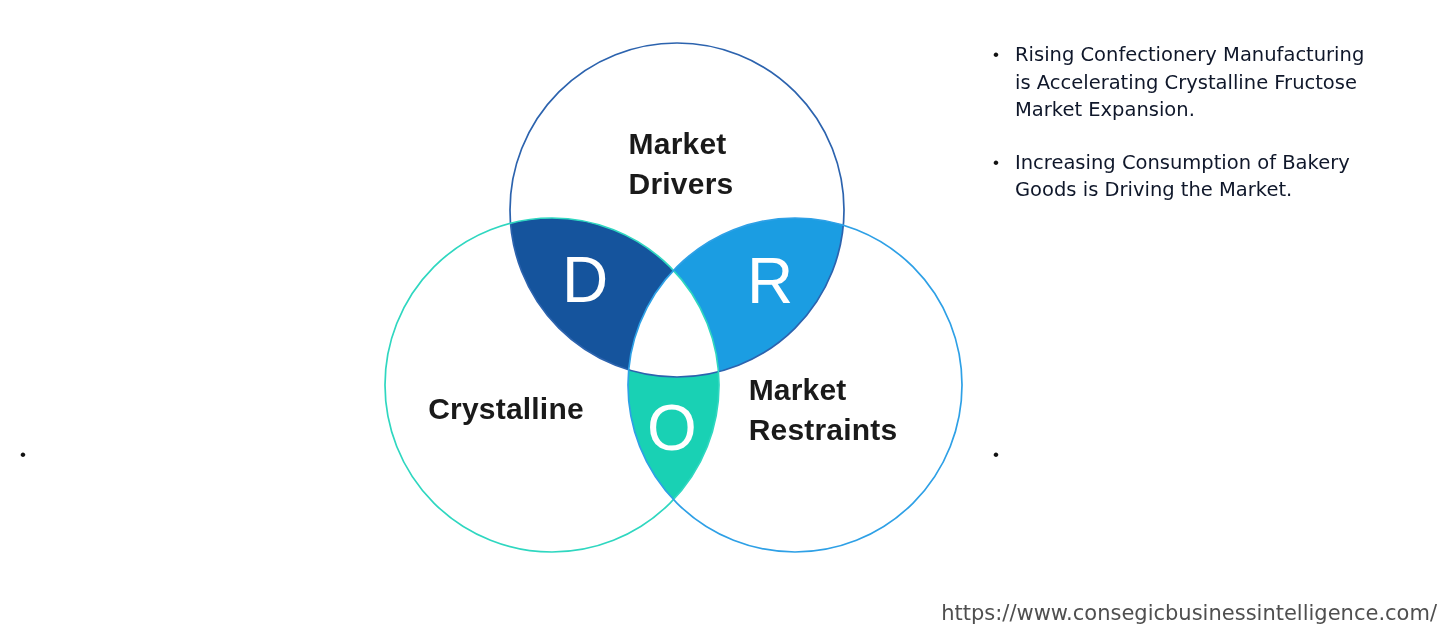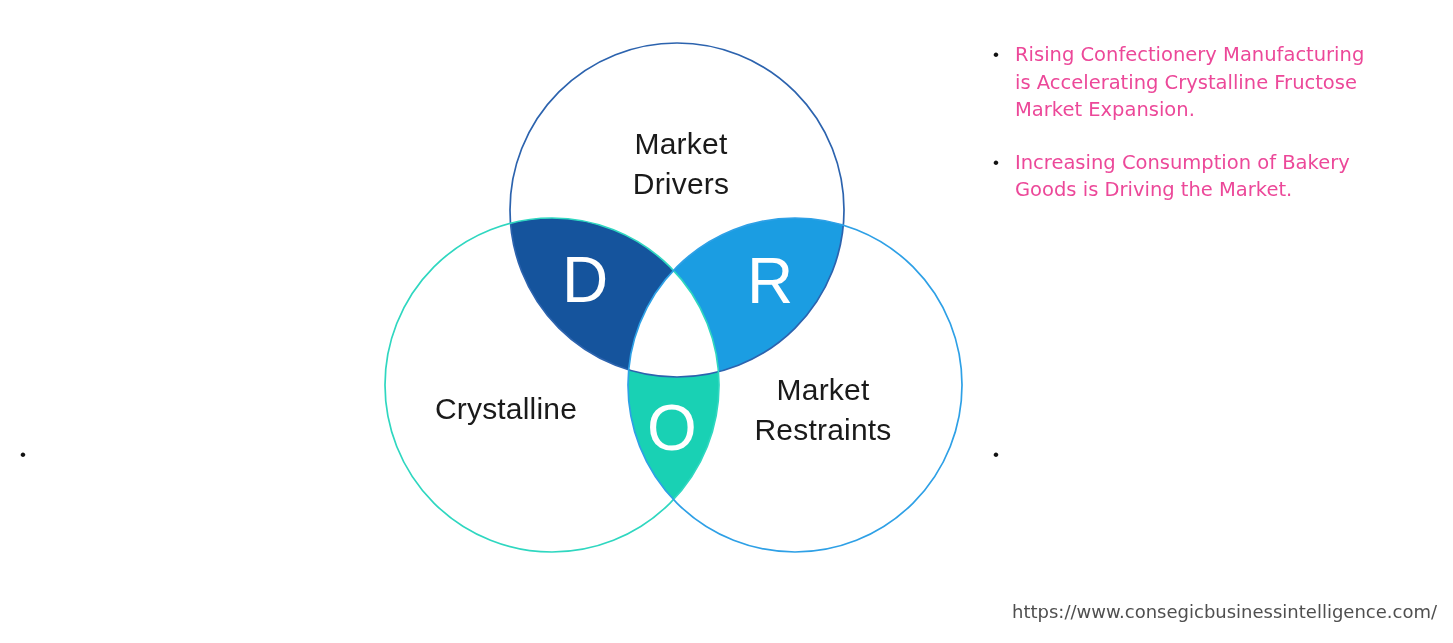--- a/index.html
+++ b/index.html
@@ -9,26 +9,27 @@
     background:#ffffff;
     overflow:hidden;
     font-family:"Liberation Sans", sans-serif;
   }
   .venn-svg{position:absolute;left:0;top:0;width:1453px;height:643px;}
 
   
   .vlabel{
     position:absolute;
     transform:translateX(-50%);
-    text-align:center;
+    text-align:left;
     font-size:30px;
     line-height:40px;
     color:#1a1a1a;
     white-space:pre-line;
     letter-spacing:0.2px;
+    font-weight:bold;
   }
   
   .vletter{
     position:absolute;
     transform:translate(-50%,-50%);
     color:#ffffff;
     font-size:64px;
     font-weight:400;
     line-height:1;
   }
@@ -42,30 +43,30 @@
     width:22px;
     font-size:17px;
     line-height:27.5px;
     color:#121212;
   }
   .bullet p{
     margin:0;
     font-family:"DejaVu Sans", sans-serif;
     font-size:19.5px;
     line-height:27.5px;
-    color:#ec4899;
+    color:#0f172a;
     white-space:pre-line;
   }
 
   .site-url{
     position:absolute;
     right:16px;
     top:601px;
     font-family:"DejaVu Sans", sans-serif;
-    font-size:18px;
+    font-size:21px;
     color:#4f4f4f;
   }
 </style>
 </head>
 <body>
 
 <div class="stage">
 
   <svg class="venn-svg" viewBox="0 0 1453 643" xmlns="http://www.w3.org/2000/svg">
     <defs>

